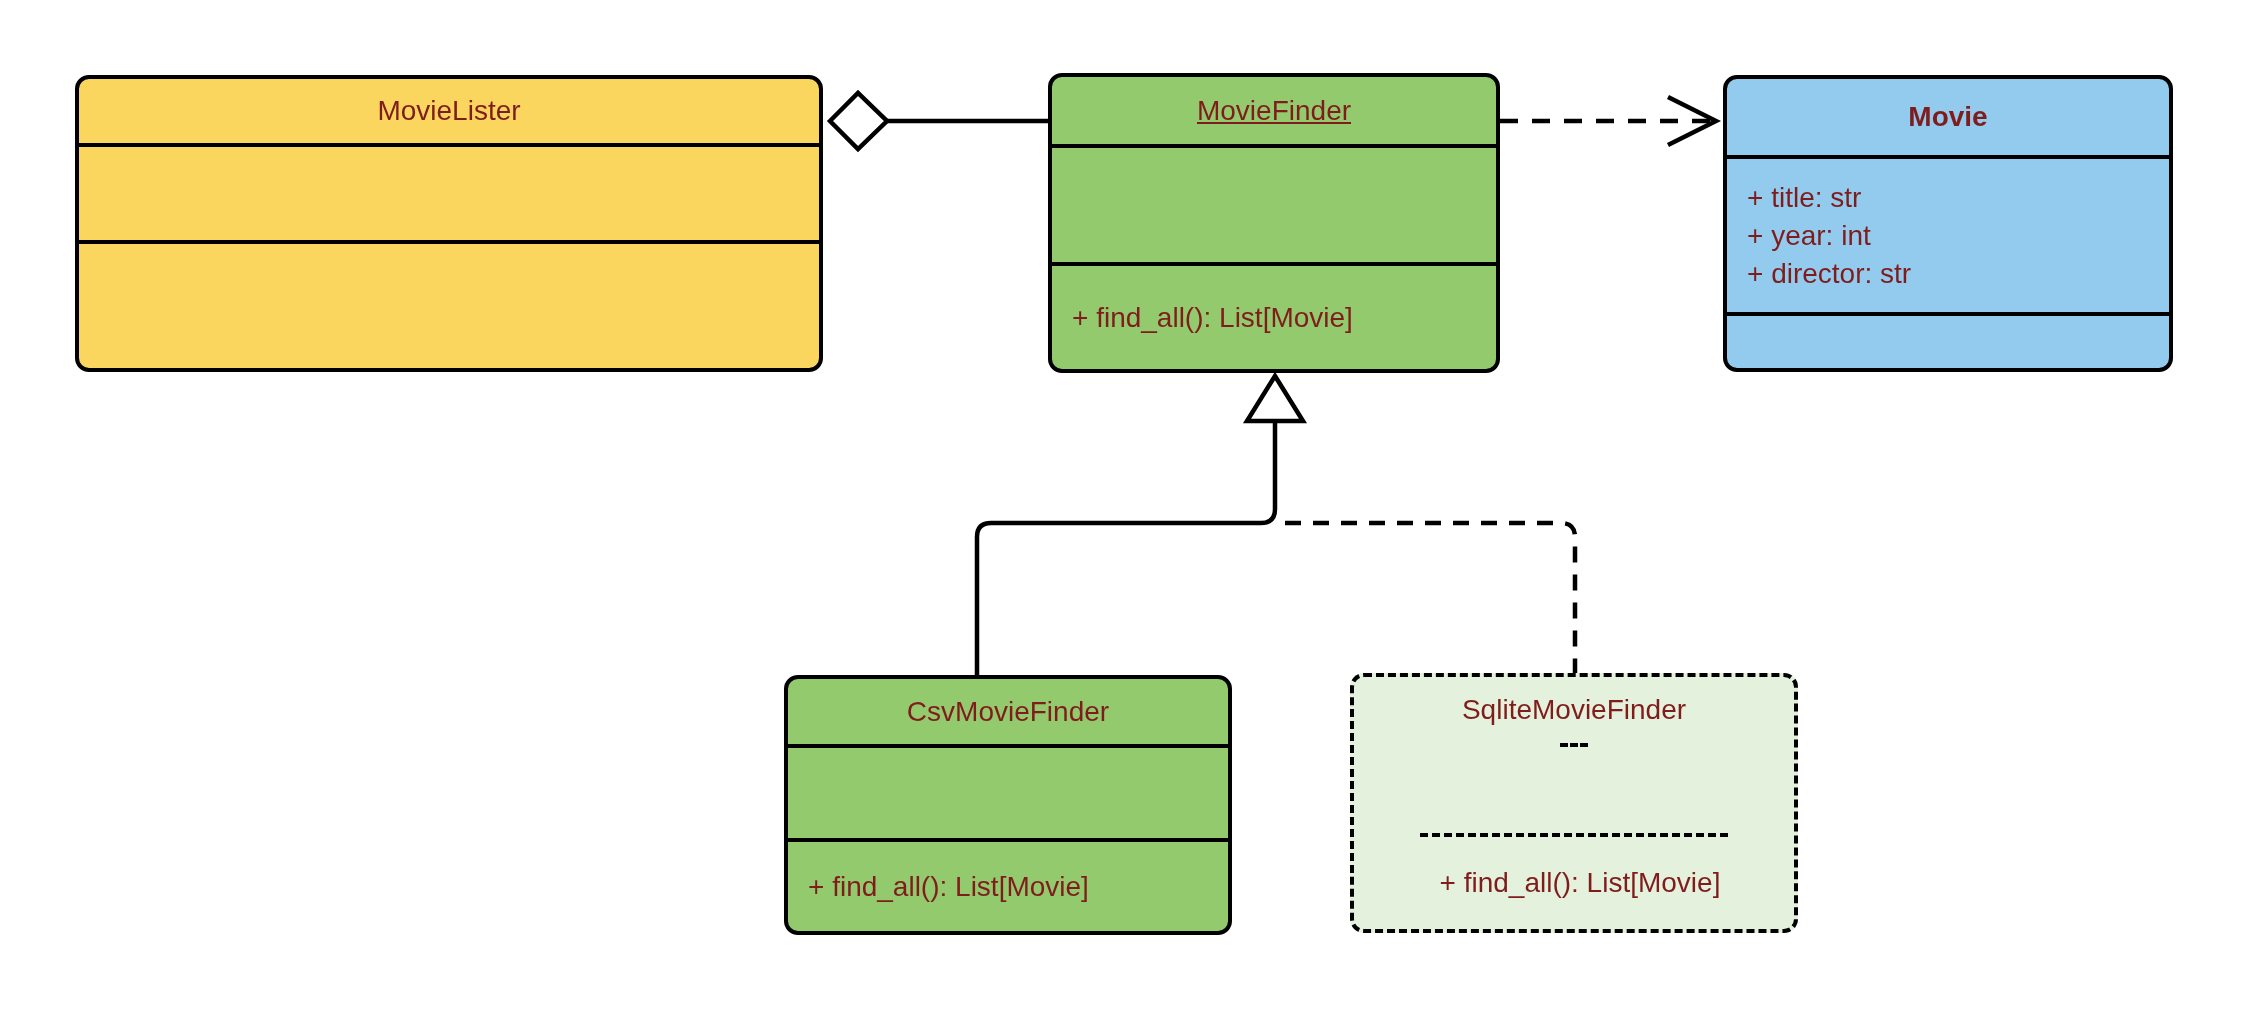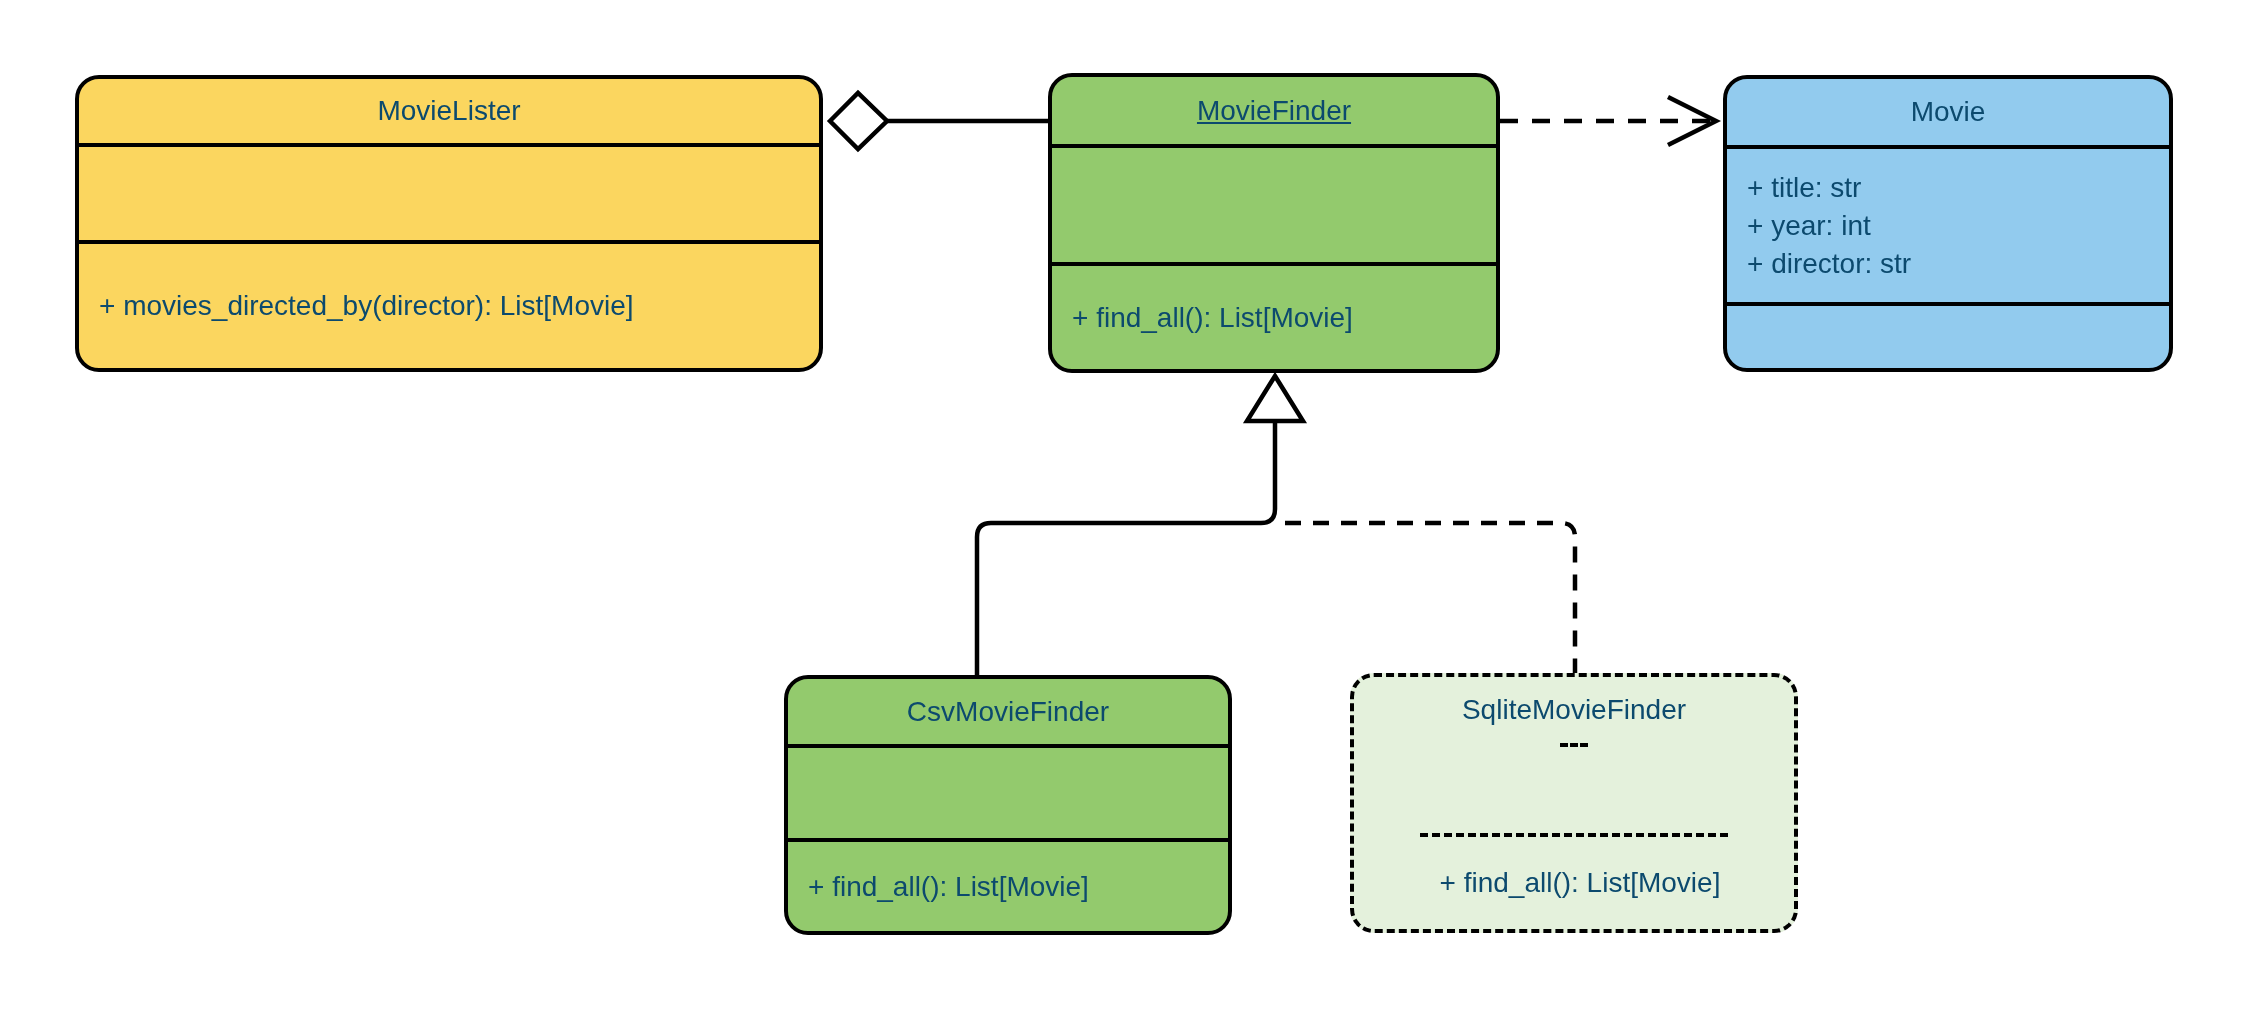--- a/index.html
+++ b/index.html
@@ -4,24 +4,24 @@
 <style>
   html, body { margin: 0; padding: 0; background: #ffffff; }
   body { width: 2250px; height: 1011px; font-family: "Liberation Sans", sans-serif; }
   .canvas { position: relative; width: 2250px; height: 1011px; background: #ffffff; overflow: hidden; }
   svg.connectors { position: absolute; left: 0; top: 0; width: 2250px; height: 1011px; }
 
   .uml-class {
     position: absolute;
     box-sizing: border-box;
     border: 4px solid #000000;
-    border-radius: 24px;
+    border-radius: 14px;
     display: flex;
     flex-direction: column;
-    color: #0c4a6e;
+    color: #7f1d1d;
   }
   .uml-class.dashed { border-style: dashed; }
   .uml-title {
     display: flex; align-items: center; justify-content: center;
     font-size: 28px; white-space: nowrap; flex: 0 0 auto;
   }
   .uml-compartment {
     box-sizing: border-box;
     border-top: 4px solid #000000;
     display: flex; flex-direction: column; justify-content: center;
@@ -62,34 +62,33 @@
 
     <g>
       <path d="M 1285 523 H 1561 Q 1575 523 1575 537 V 673" fill="none" stroke="#000000" stroke-width="4.5" stroke-dasharray="16 12"></path>
     </g>
   </svg>
 
   <div class="uml-class fill-yellow" style="left:75px; top:75px; width:748px; height:297px;">
     <div class="uml-title" style="height:64px;">MovieLister</div>
     <div class="uml-compartment" style="height:97px;"></div>
     <div class="uml-compartment grow">
-      <div>+ movies_directed_by(director): List[Movie]</div>
     </div>
   </div>
 
   <div class="uml-class fill-green" style="left:1048px; top:73px; width:452px; height:300px;">
     <div class="uml-title" style="height:67px;text-decoration:underline;">MovieFinder</div>
     <div class="uml-compartment" style="height:118px;"></div>
     <div class="uml-compartment grow">
       <div>+ find_all(): List[Movie]</div>
     </div>
   </div>
 
   <div class="uml-class fill-blue" style="left:1723px; top:75px; width:450px; height:297px;">
-    <div class="uml-title" style="height:66px;">Movie</div>
+    <div class="uml-title" style="height:76px;font-weight:bold;">Movie</div>
     <div class="uml-compartment" style="height:157px;">
       <div>+ title: str</div>
       <div>+ year: int</div>
       <div>+ director: str</div>
     </div>
     <div class="uml-compartment grow"></div>
   </div>
 
   <div class="uml-class fill-green" style="left:784px; top:675px; width:448px; height:260px;">
     <div class="uml-title" style="height:65px;">CsvMovieFinder</div>

